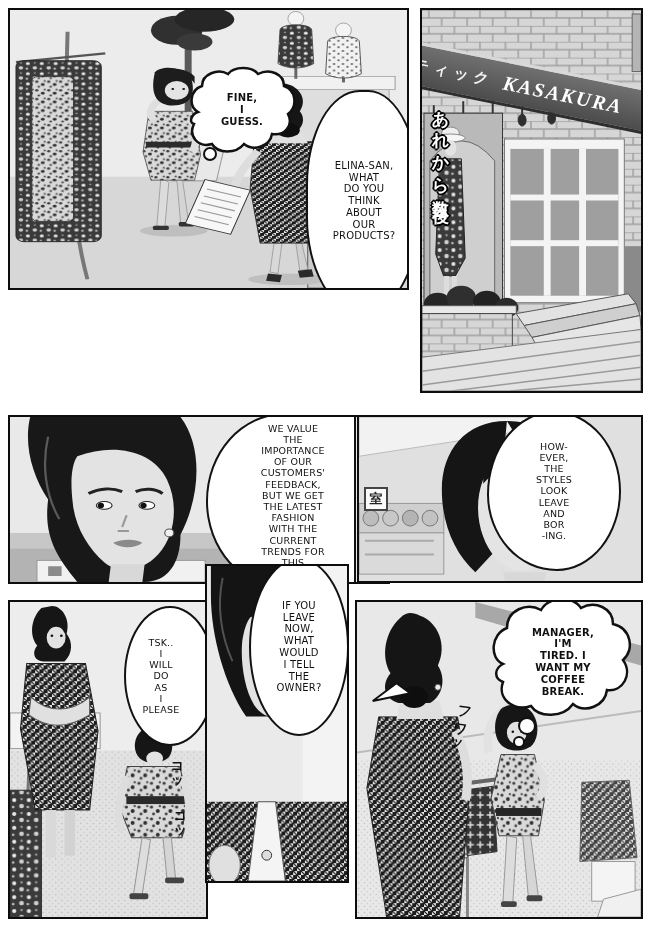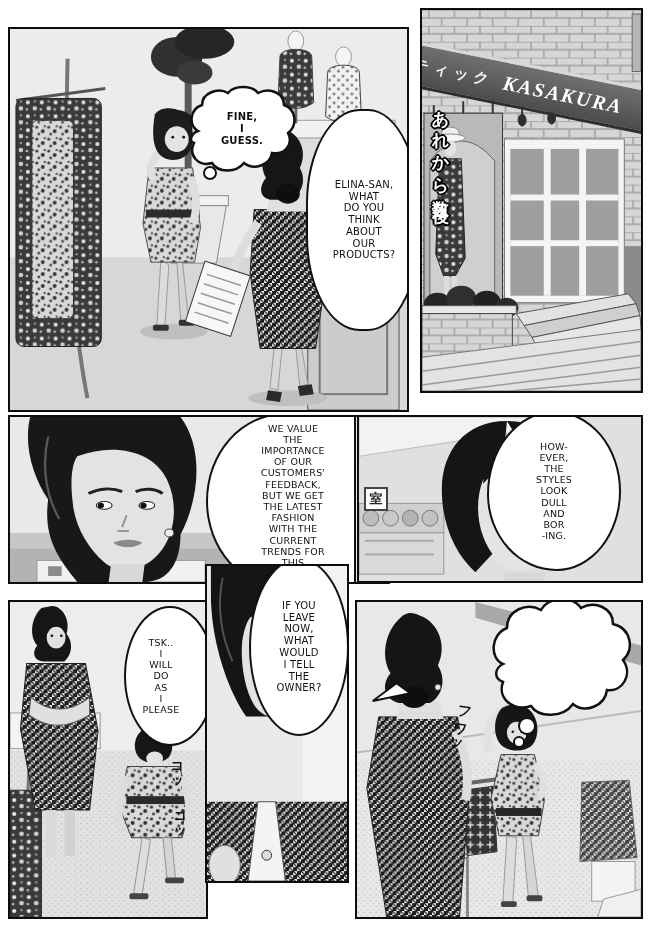--- a/index.html
+++ b/index.html
@@ -63,21 +63,21 @@
   </pattern>
   <pattern id="stip" width="6" height="6" patternUnits="userSpaceOnUse">
     <circle cx="1.5" cy="1.5" r="0.8" fill="#bdbdbd"></circle>
         <circle cx="4.5" cy="4.5" r="0.7" fill="#c6c6c6"></circle>
   </pattern>
 </defs>
 </svg>
 
 <div id="page">
 
-  <section class="panel" style="left:8px;top:8px;width:401px;height:385px;margin-top:19px;">
+  <section class="panel" style="left:8px;top:8px;width:401px;height:282px;">
     <svg class="art" viewBox="0 0 400 384" preserveAspectRatio="none">
       <rect width="400" height="230" fill="#ececec"></rect>
       <rect y="230" width="400" height="154" fill="#d7d7d7"></rect>
       <g>
         <path d="M58,30 C55,150 60,280 78,372" stroke="#777" stroke-width="4" fill="none"></path>
         <path d="M6,72 L96,60" stroke="#555" stroke-width="3"></path>
         <rect x="6" y="70" width="86" height="250" rx="8" fill="url(#flor)" stroke="#222"></rect>
         <rect x="22" y="92" width="42" height="200" rx="6" fill="url(#leo)" stroke="#333"></rect>
       </g>
       <g>
@@ -277,21 +277,21 @@
         <path d="M152,132 C160,136 172,136 178,132" stroke="#555" stroke-width="2" fill="none"></path>
         <path d="M146,158 h44 l-2,9 h-40 Z" fill="#d8d8d8"></path>
       </g>
     </svg>
     <div class="wsign">室</div>
     <div class="bubble" style="left:128px;top:-6px;width:134px;height:160px;border-radius:50% 50% 48% 52%/52% 50% 50% 48%;font-size:9.5px;">HOW-
 EVER,
 THE
 STYLES
 LOOK
-DULL
+LEAVE
 AND
 BOR
 -ING.</div>
   </section>
 
   <section class="panel" style="left:8px;top:600px;width:200px;height:319px;">
     <svg class="art" viewBox="0 0 187 318" preserveAspectRatio="none">
       <rect width="187" height="318" fill="#ededed"></rect>
       <rect y="150" width="187" height="168" fill="#e2e2e2"></rect>
       <rect y="150" width="187" height="168" fill="url(#stip)"></rect>
@@ -410,16 +410,22 @@
         <path d="M168,236 L174,300 L184,298 L176,236 Z" fill="#d6d6d6" stroke="#999"></path>
         <rect x="146" y="302" width="16" height="6" rx="2" fill="#444"></rect>
         <rect x="172" y="296" width="16" height="6" rx="2" fill="#444"></rect>
       </g>
     </svg>
     <svg class="cloud" style="left:126px;top:-8px;width:160px;height:156px;" viewBox="0 0 160 156">
       <circle cx="44" cy="132" r="8" fill="#fff" stroke="#111" stroke-width="2"></circle>
       <circle cx="36" cy="148" r="5" fill="#fff" stroke="#111" stroke-width="2"></circle>
       <path d="M20,70 C6,64 8,40 24,34 C24,16 44,8 58,16 C66,2 90,2 98,14 C112,6 130,14 130,30 C148,34 152,56 140,66 C150,80 140,98 124,96 C122,112 102,120 90,110 C80,124 56,124 48,112 C30,118 14,104 20,88 C10,84 12,74 20,70 Z" fill="#fff" stroke="#111" stroke-width="2.5"></path>
     </svg>
+    <div class="btxt" style="left:140px;top:4px;width:132px;height:112px;">MANAGER,
+I'M
+TIRED. I
+WANT MY
+COFFEE
+BREAK.</div>
     <div class="sfx" style="left:96px;top:94px;font-size:14px;transform:rotate(14deg) skewY(-6deg);">フワッ</div>
   </section>
 
 </div>
 
 </body></html>

